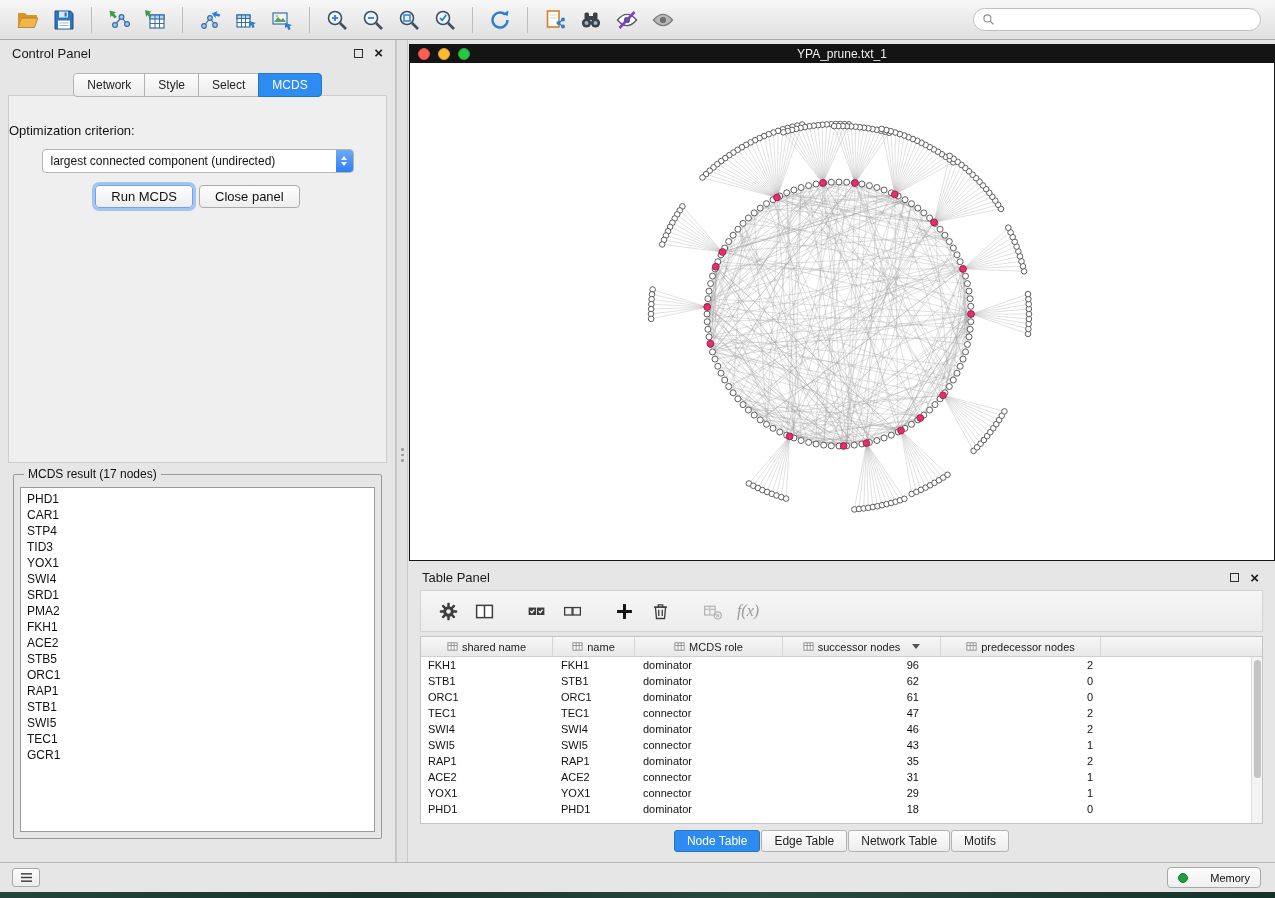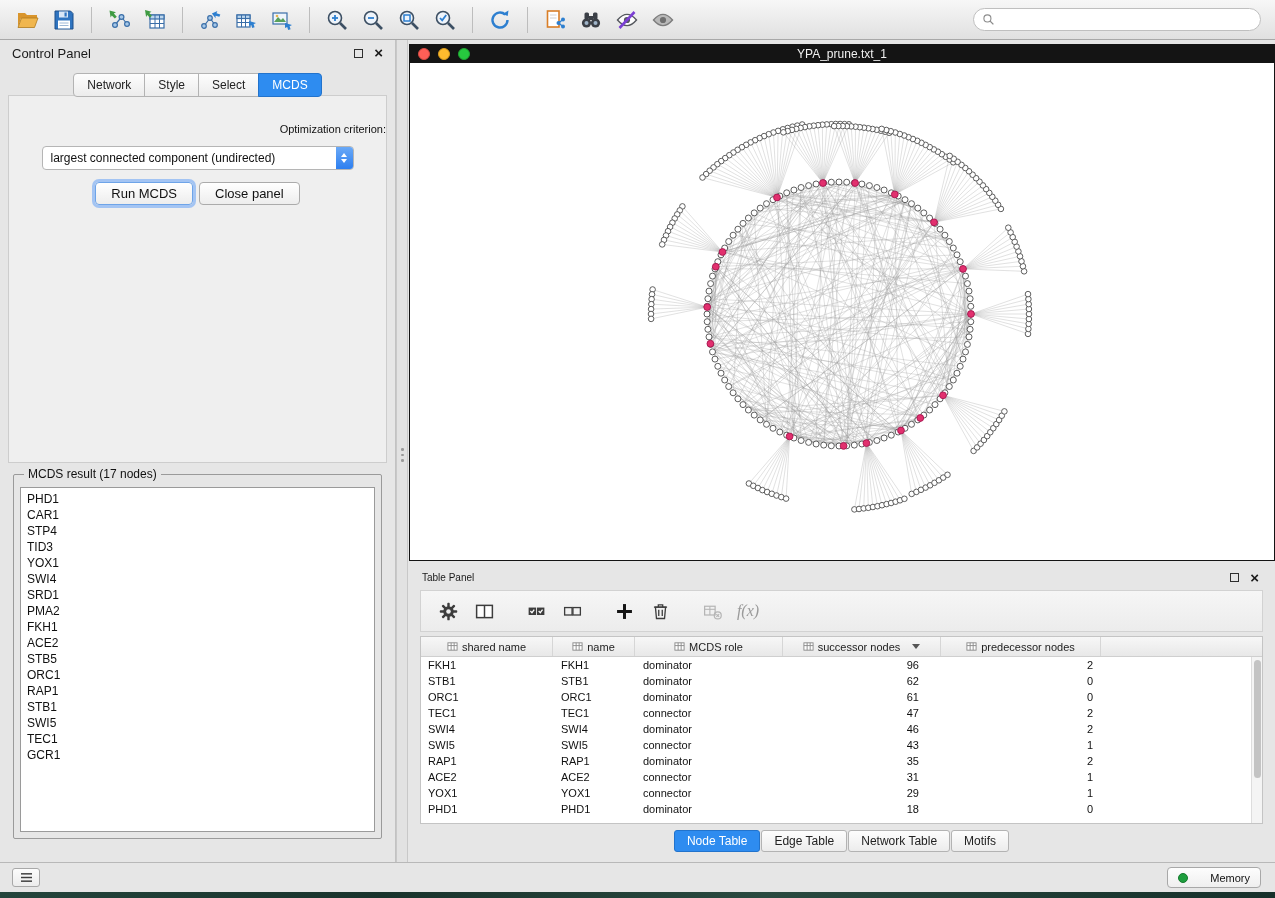--- a/index.html
+++ b/index.html
@@ -30,21 +30,21 @@
   .float-box { width:9px; height:9px; border:1.5px solid #2e2e2e; display:inline-block; cursor:pointer; }
   .close-x { font-size:15px; font-weight:bold; color:#1a1a1a; line-height:10px; cursor:pointer; }
   .cp-tabs { position:absolute; top:33px; left:0; right:0; display:flex; justify-content:center; z-index:2; }
   .tab { font-size:12px; color:#222; background:linear-gradient(#fdfdfd,#ececec);
     border:1px solid #b3b3b3; padding:4px 13px; margin-right:-1px; cursor:pointer; }
   .tab:first-child { border-radius:4px 0 0 4px; }
   .tab:last-child { border-radius:0 4px 4px 0; margin-right:0; }
   .tab.active { background:#2e8cf0; border-color:#2273cc; color:#fff; }
   .cp-inner { position:absolute; left:8px; right:8px; top:55px; height:368px;
     background:#efefef; border:1px solid #cdcdcd; }
-  .opt-label { text-align:right; margin-top:27px; font-size:11px; color:#111; }
+  .opt-label { text-align:left; margin-top:27px; font-size:13px; color:#111; }
   .cp-select { width:312px; height:24px; margin:11px auto 0; background:#fff; border:1px solid #b5b5b5;
     border-radius:4px; display:flex; align-items:center; cursor:pointer; }
   .cp-select .sel-text { flex:1; font-size:12px; padding:0 8px; color:#111; white-space:nowrap; }
   .sel-stepper { width:17px; height:22px; border-radius:0 3px 3px 0;
     background:linear-gradient(#6aa9f7,#2d7ff0); display:flex; flex-direction:column;
     align-items:center; justify-content:center; gap:2px; }
   .tri-up { width:0; height:0; border-left:3.5px solid transparent; border-right:3.5px solid transparent; border-bottom:4px solid #fff; }
   .tri-dn { width:0; height:0; border-left:3.5px solid transparent; border-right:3.5px solid transparent; border-top:4px solid #fff; }
   .btn-row { display:flex; justify-content:center; gap:6px; margin-top:12px; }
   .btn { font-size:13px; color:#111; background:linear-gradient(#ffffff,#ededed);
@@ -74,21 +74,21 @@
   .tl.yellow { background:#febb2e; border:1px solid #d99c1e; }
   .tl.green { background:#27c83f; border:1px solid #1ea432; }
   .net-canvas { height:498px; background:#fff; border:1px solid #141414; border-top:none; position:relative; }
   .net-canvas svg { display:block; width:864px; height:496px; }
   .net-nodes circle { fill:#fff; }
   .net-hubs circle {}
 
   
   .table-panel { position:absolute; left:0; right:0; top:525px; bottom:0; }
   .tp-header { height:25px; display:flex; align-items:center; padding:0 16px 0 14px; }
-  .tp-title { font-size:10px; color:#1a1a1a; }
+  .tp-title { font-size:13px; color:#1a1a1a; }
   .tp-toolbar { height:42px; margin:0 12px; background:linear-gradient(#f6f6f6,#ececec);
     border:1px solid #d2d2d2; display:flex; align-items:center; padding:17px 12px; gap:6px; }
   .tpbtn { width:30px; height:30px; display:flex; align-items:center; justify-content:center;
     background:transparent; border:none; cursor:pointer; }
   .tpbtn svg { width:21px; height:21px; }
   .tp-gap { width:10px; }
   .fx { font-family:"Liberation Serif", serif; font-style:italic; font-size:16px; color:#9a9a9a; }
   .tp-table { position:relative; margin:4px 12px 0; height:188px; background:#fff; border:1px solid #c4c4c4; overflow:hidden; }
   .thead { display:flex; height:20px; background:linear-gradient(#f7f7f7,#e8e8e8); border-bottom:1px solid #cfcfcf; }
   .th { display:flex; align-items:center; justify-content:center; gap:4px; font-size:11px; color:#222;

